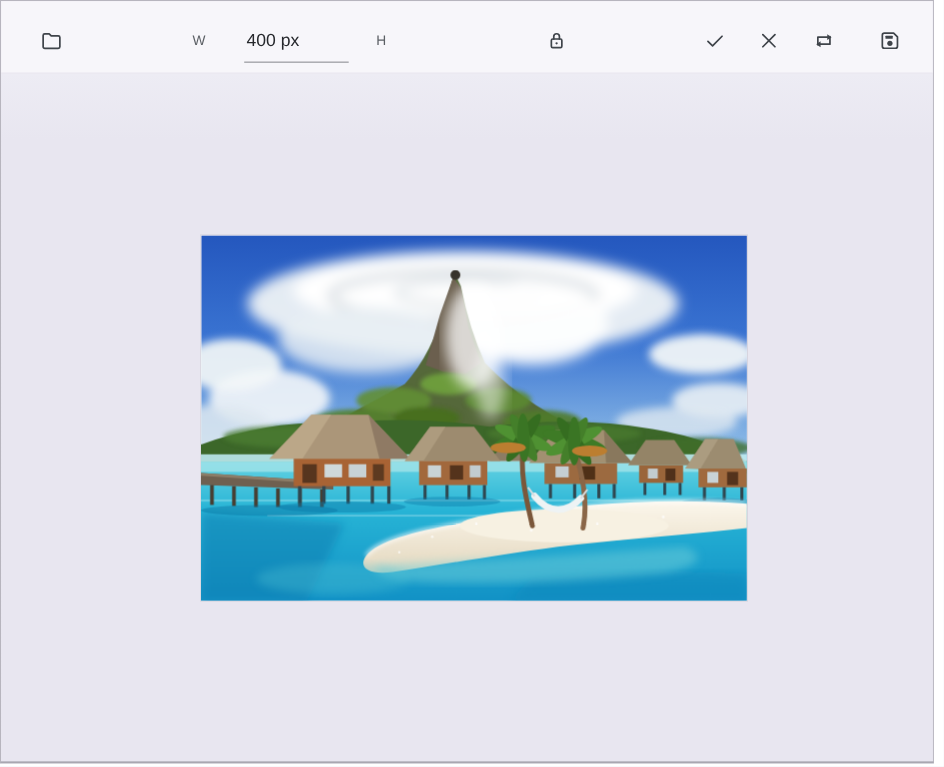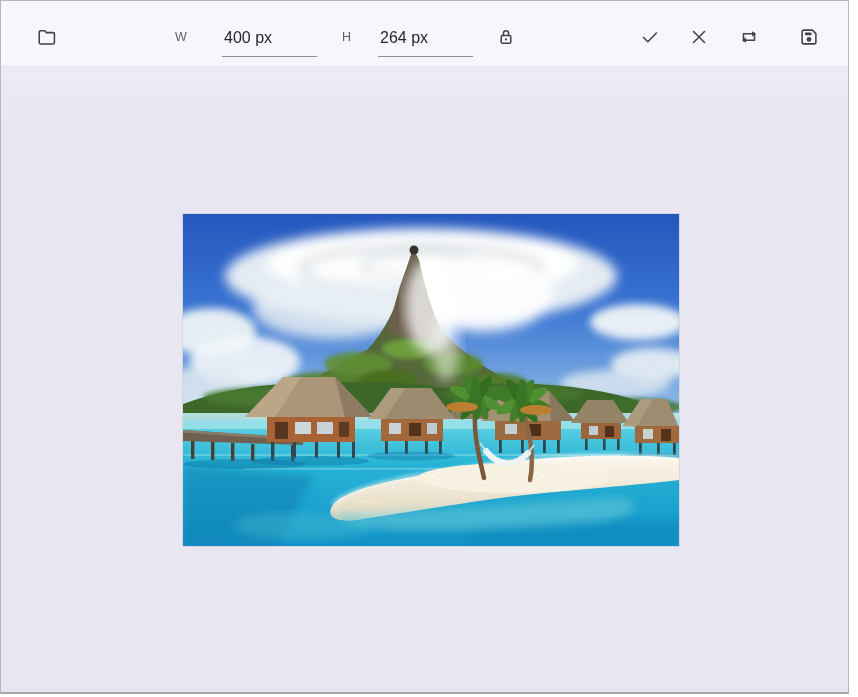--- a/index.html
+++ b/index.html
@@ -64,21 +64,20 @@
     <button class="tb-btn" id="open-btn">
       <svg class="icon" viewBox="0 0 24 24">
         <path d="M3.5,18 V6.8 a1.6,1.6 0 0 1 1.6,-1.6 h4.4 l2,2 h7 a1.6,1.6 0 0 1 1.6,1.6 V18 a1.6,1.6 0 0 1 -1.6,1.6 H5.1 A1.6,1.6 0 0 1 3.5,18 Z"></path>
       </svg>
     </button>
 
     <span class="field-label" id="w-label">W</span>
     <input class="dim-input" id="w-input" type="text" value="400 px" style="">
 
     <span class="field-label" id="h-label">H</span>
-    <input class="dim-input" id="h-input" type="text" value="264 px" style="">
 
     <button class="tb-btn" id="lock-btn">
       <svg class="icon" viewBox="0 0 24 24">
         <rect x="6.8" y="10.3" width="10.4" height="8.6" rx="1.4"></rect>
         <path d="M9.2,10.3 V7.9 a2.8,2.8 0 0 1 5.6,0 v2.4"></path>
         <circle class="fillpart" cx="12" cy="14.6" r="1.15"></circle>
       </svg>
     </button>
 
     <button class="tb-btn" id="confirm-btn">

